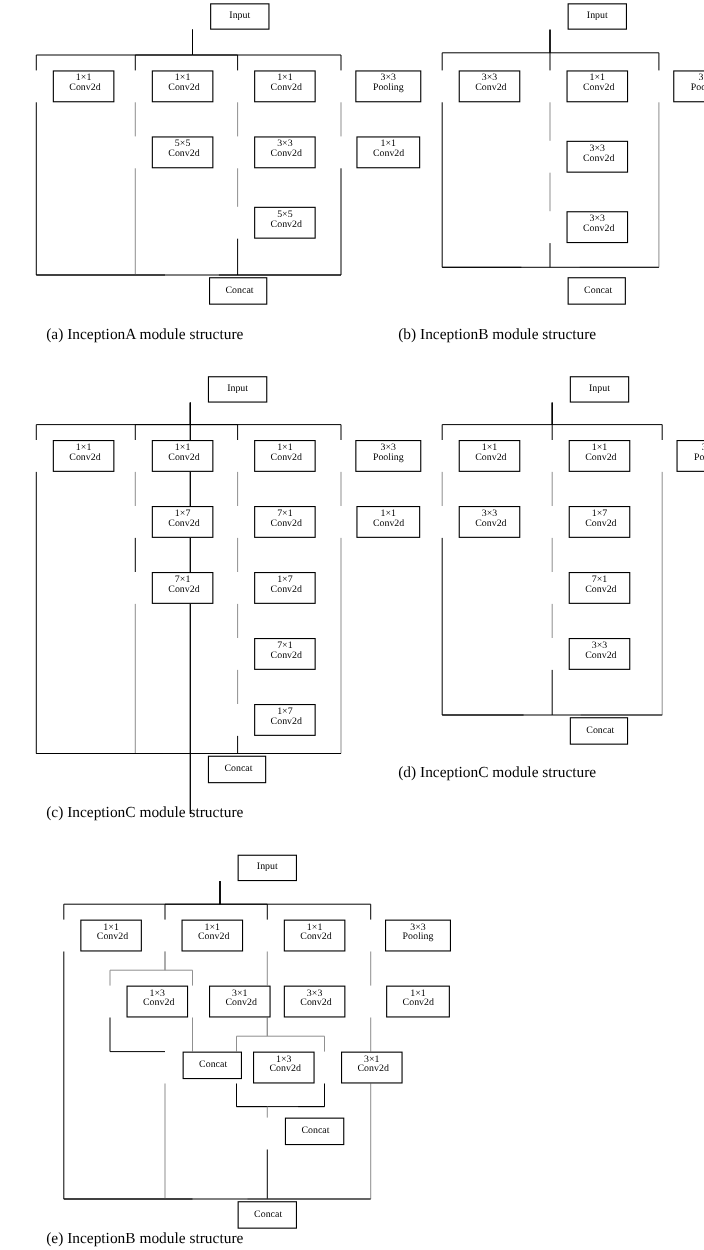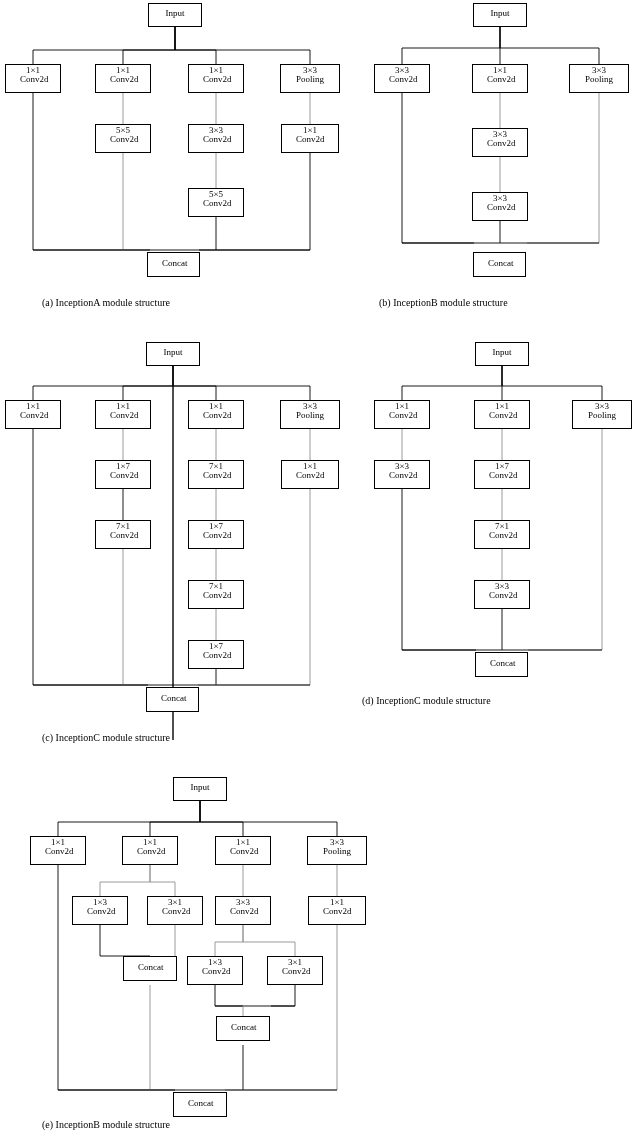--- a/index.html
+++ b/index.html
@@ -17,26 +17,27 @@
     border:1px solid #000;
     background:#fff;
     text-align:center;
     line-height:1.05;
     font-size:9px;
     font-family:"Liberation Serif", serif;
     padding:1px 14px;
     box-sizing:border-box;
     white-space:nowrap;
     z-index:3;
+    margin-left:43px;
   }
   .node .l1{display:block;}
   .node .l2{display:block;text-align:center;}
   .caption{
     position:absolute;
-    font-size:10px;
+    font-size:14px;
     font-family:"Liberation Serif", serif;
     white-space:nowrap;
   }
   svg.edges{position:absolute;left:0;top:0;overflow:visible;z-index:2;}
   svg.edges line, svg.edges polyline{stroke:#000;stroke-width:0.9;fill:none;}
   svg.edges .g{stroke:#8f8f8f;}
 </style>
 </head>
 <body>
 
@@ -135,21 +136,21 @@
       <span class="l2">Conv2d</span>
   </div>
   <div class="node" style="left:110px;top:192px;width:56px;height:29px;">
     <span class="l1">3×3</span>
       <span class="l2">Conv2d</span>
   </div>
   <div class="node" style="left:111px;top:252px;width:53px;height:25px;padding-top:6px;">
     <span class="l1">Concat</span>
   </div>
 
-  <div class="caption" style="left:0px;top:297px;margin-left:17px;">(b) InceptionB module structure</div>
+  <div class="caption" style="left:0px;top:297px;">(b) InceptionB module structure</div>
 </div>
 
 <div class="panel" style="left:0;top:340px;width:360px;height:420px;">
   <svg class="edges" width="360" height="420">
     <polyline points="173,26 173,400 173,46 33,46 33,60"></polyline>
     <polyline points="173,26 173,46 123,46 123,60"></polyline>
     <polyline points="173,26 173,46 216,46 216,60"></polyline>
     <polyline points="173,26 173,46 310,46 310,60"></polyline>
     <line class="g" x1="123" y1="89" x2="123" y2="120"></line>
     <line class="g" x1="216" y1="89" x2="216" y2="120"></line>

